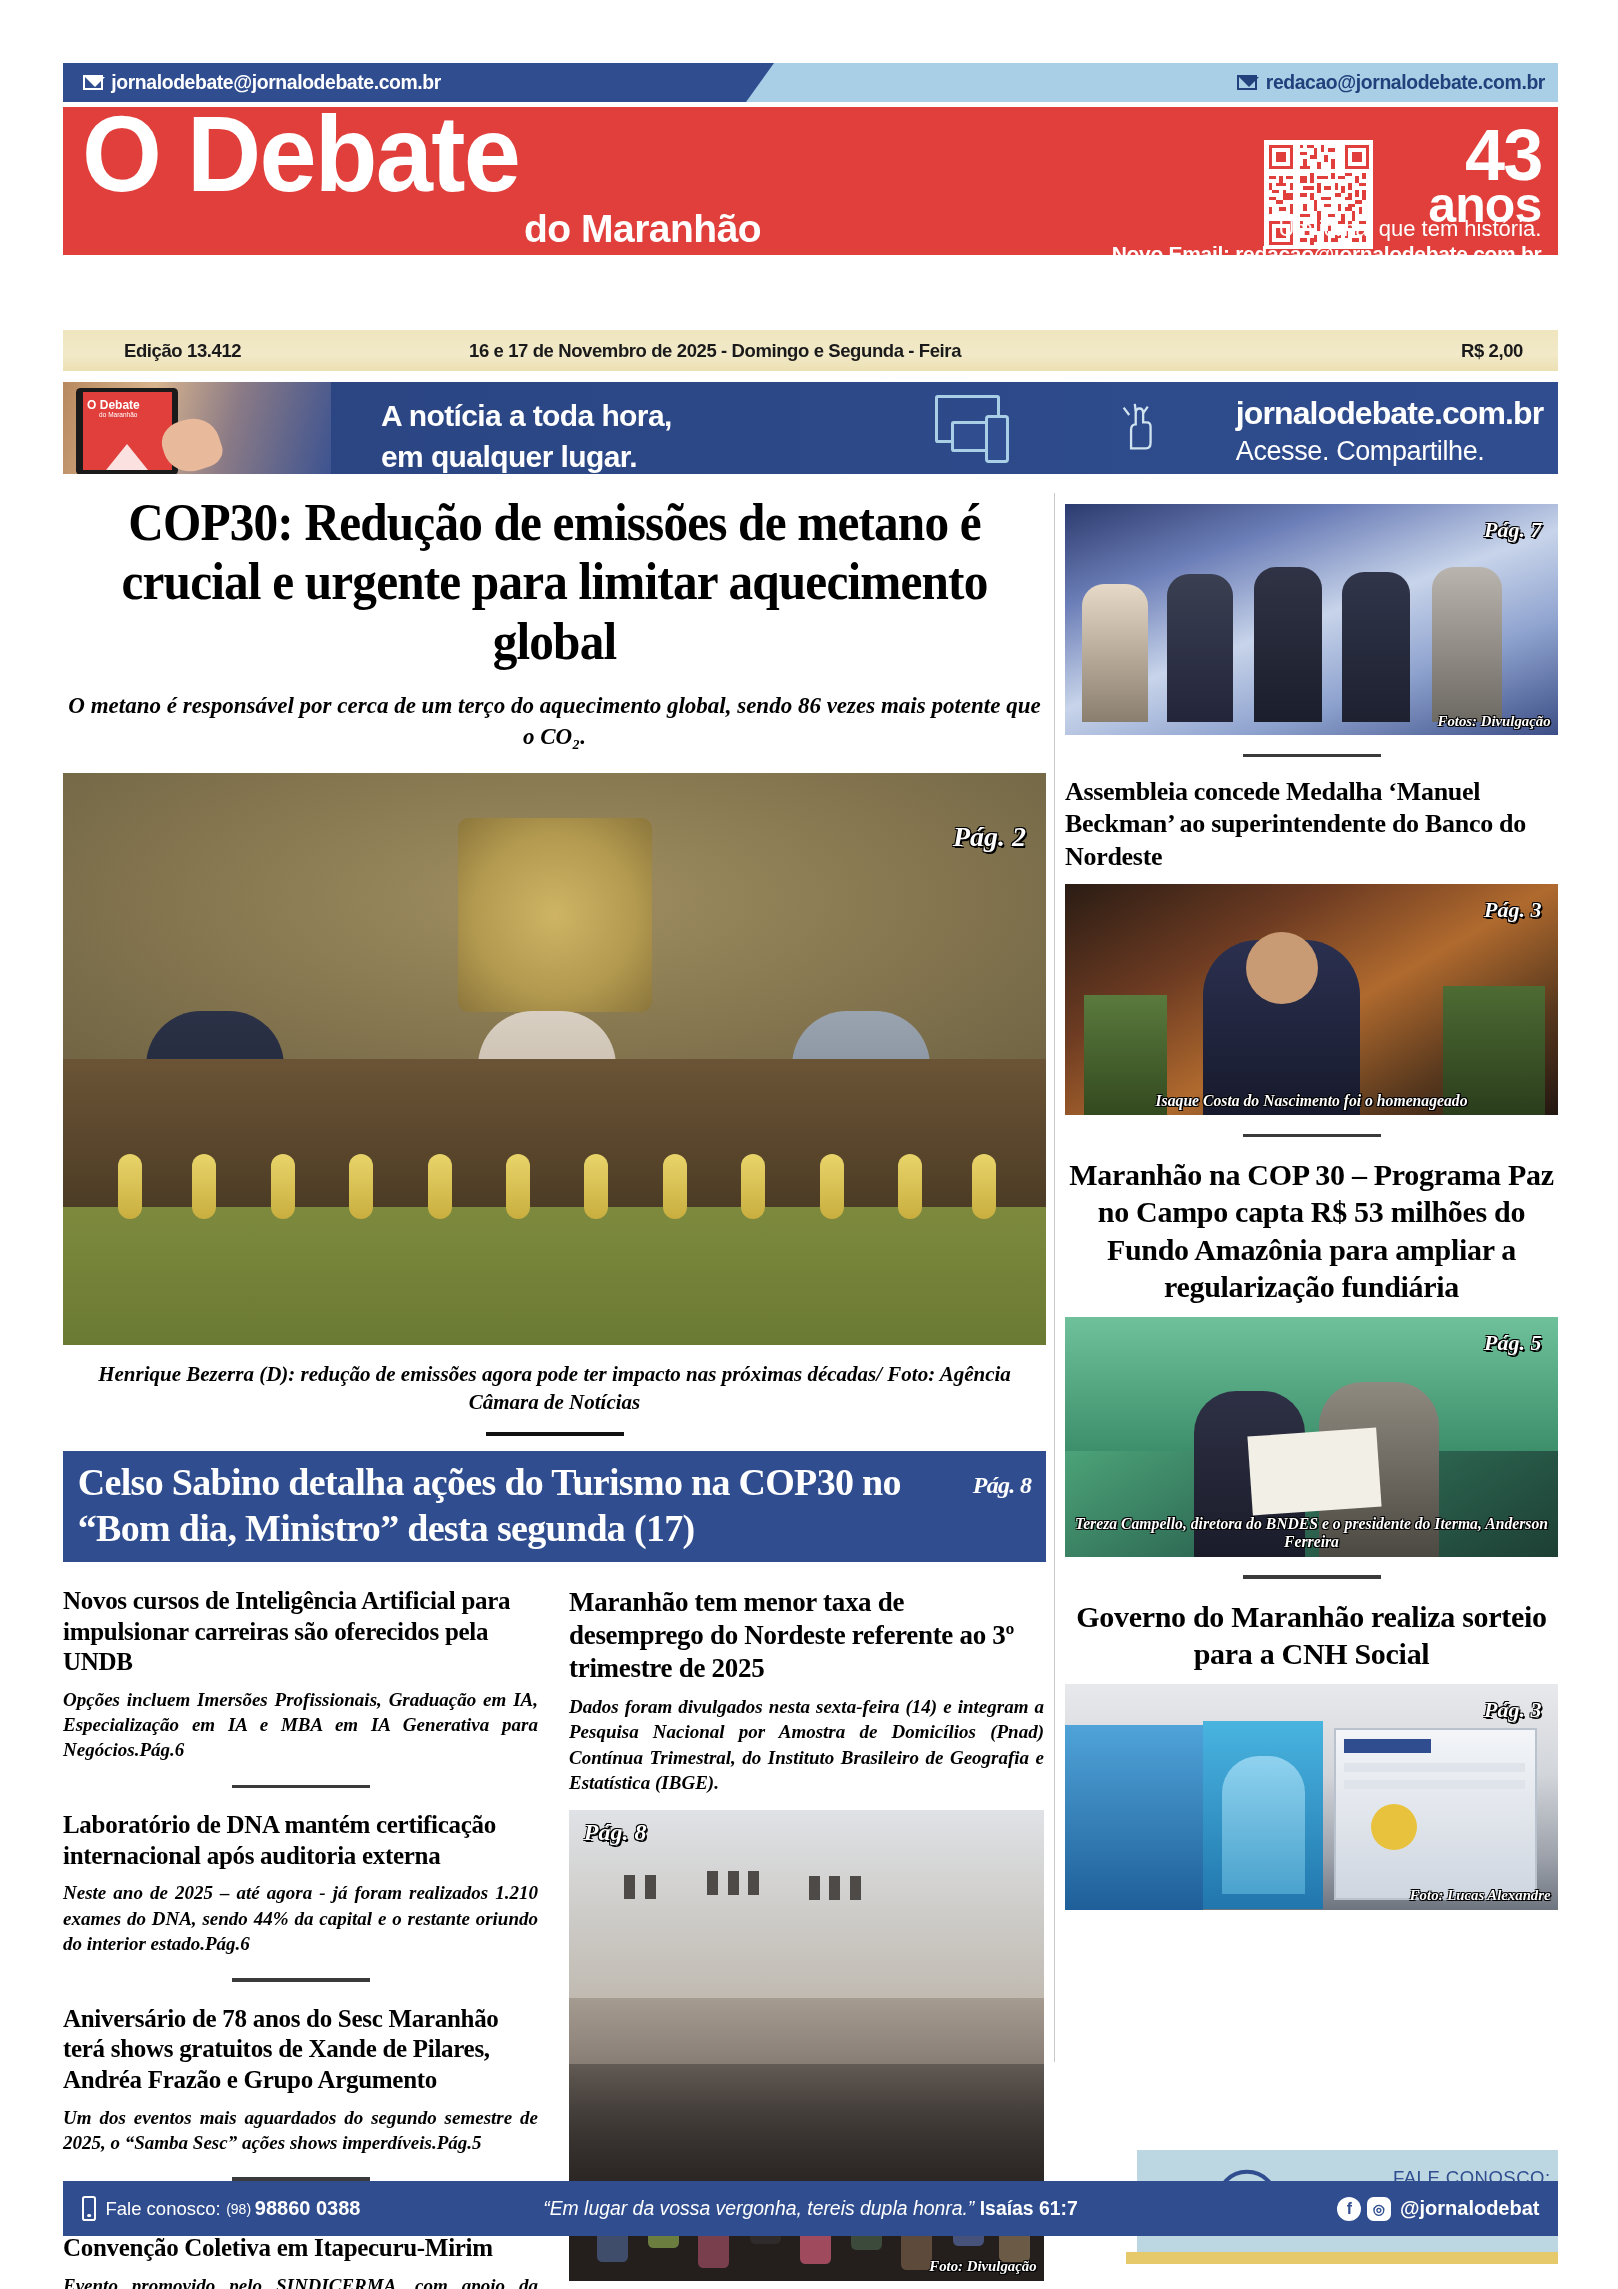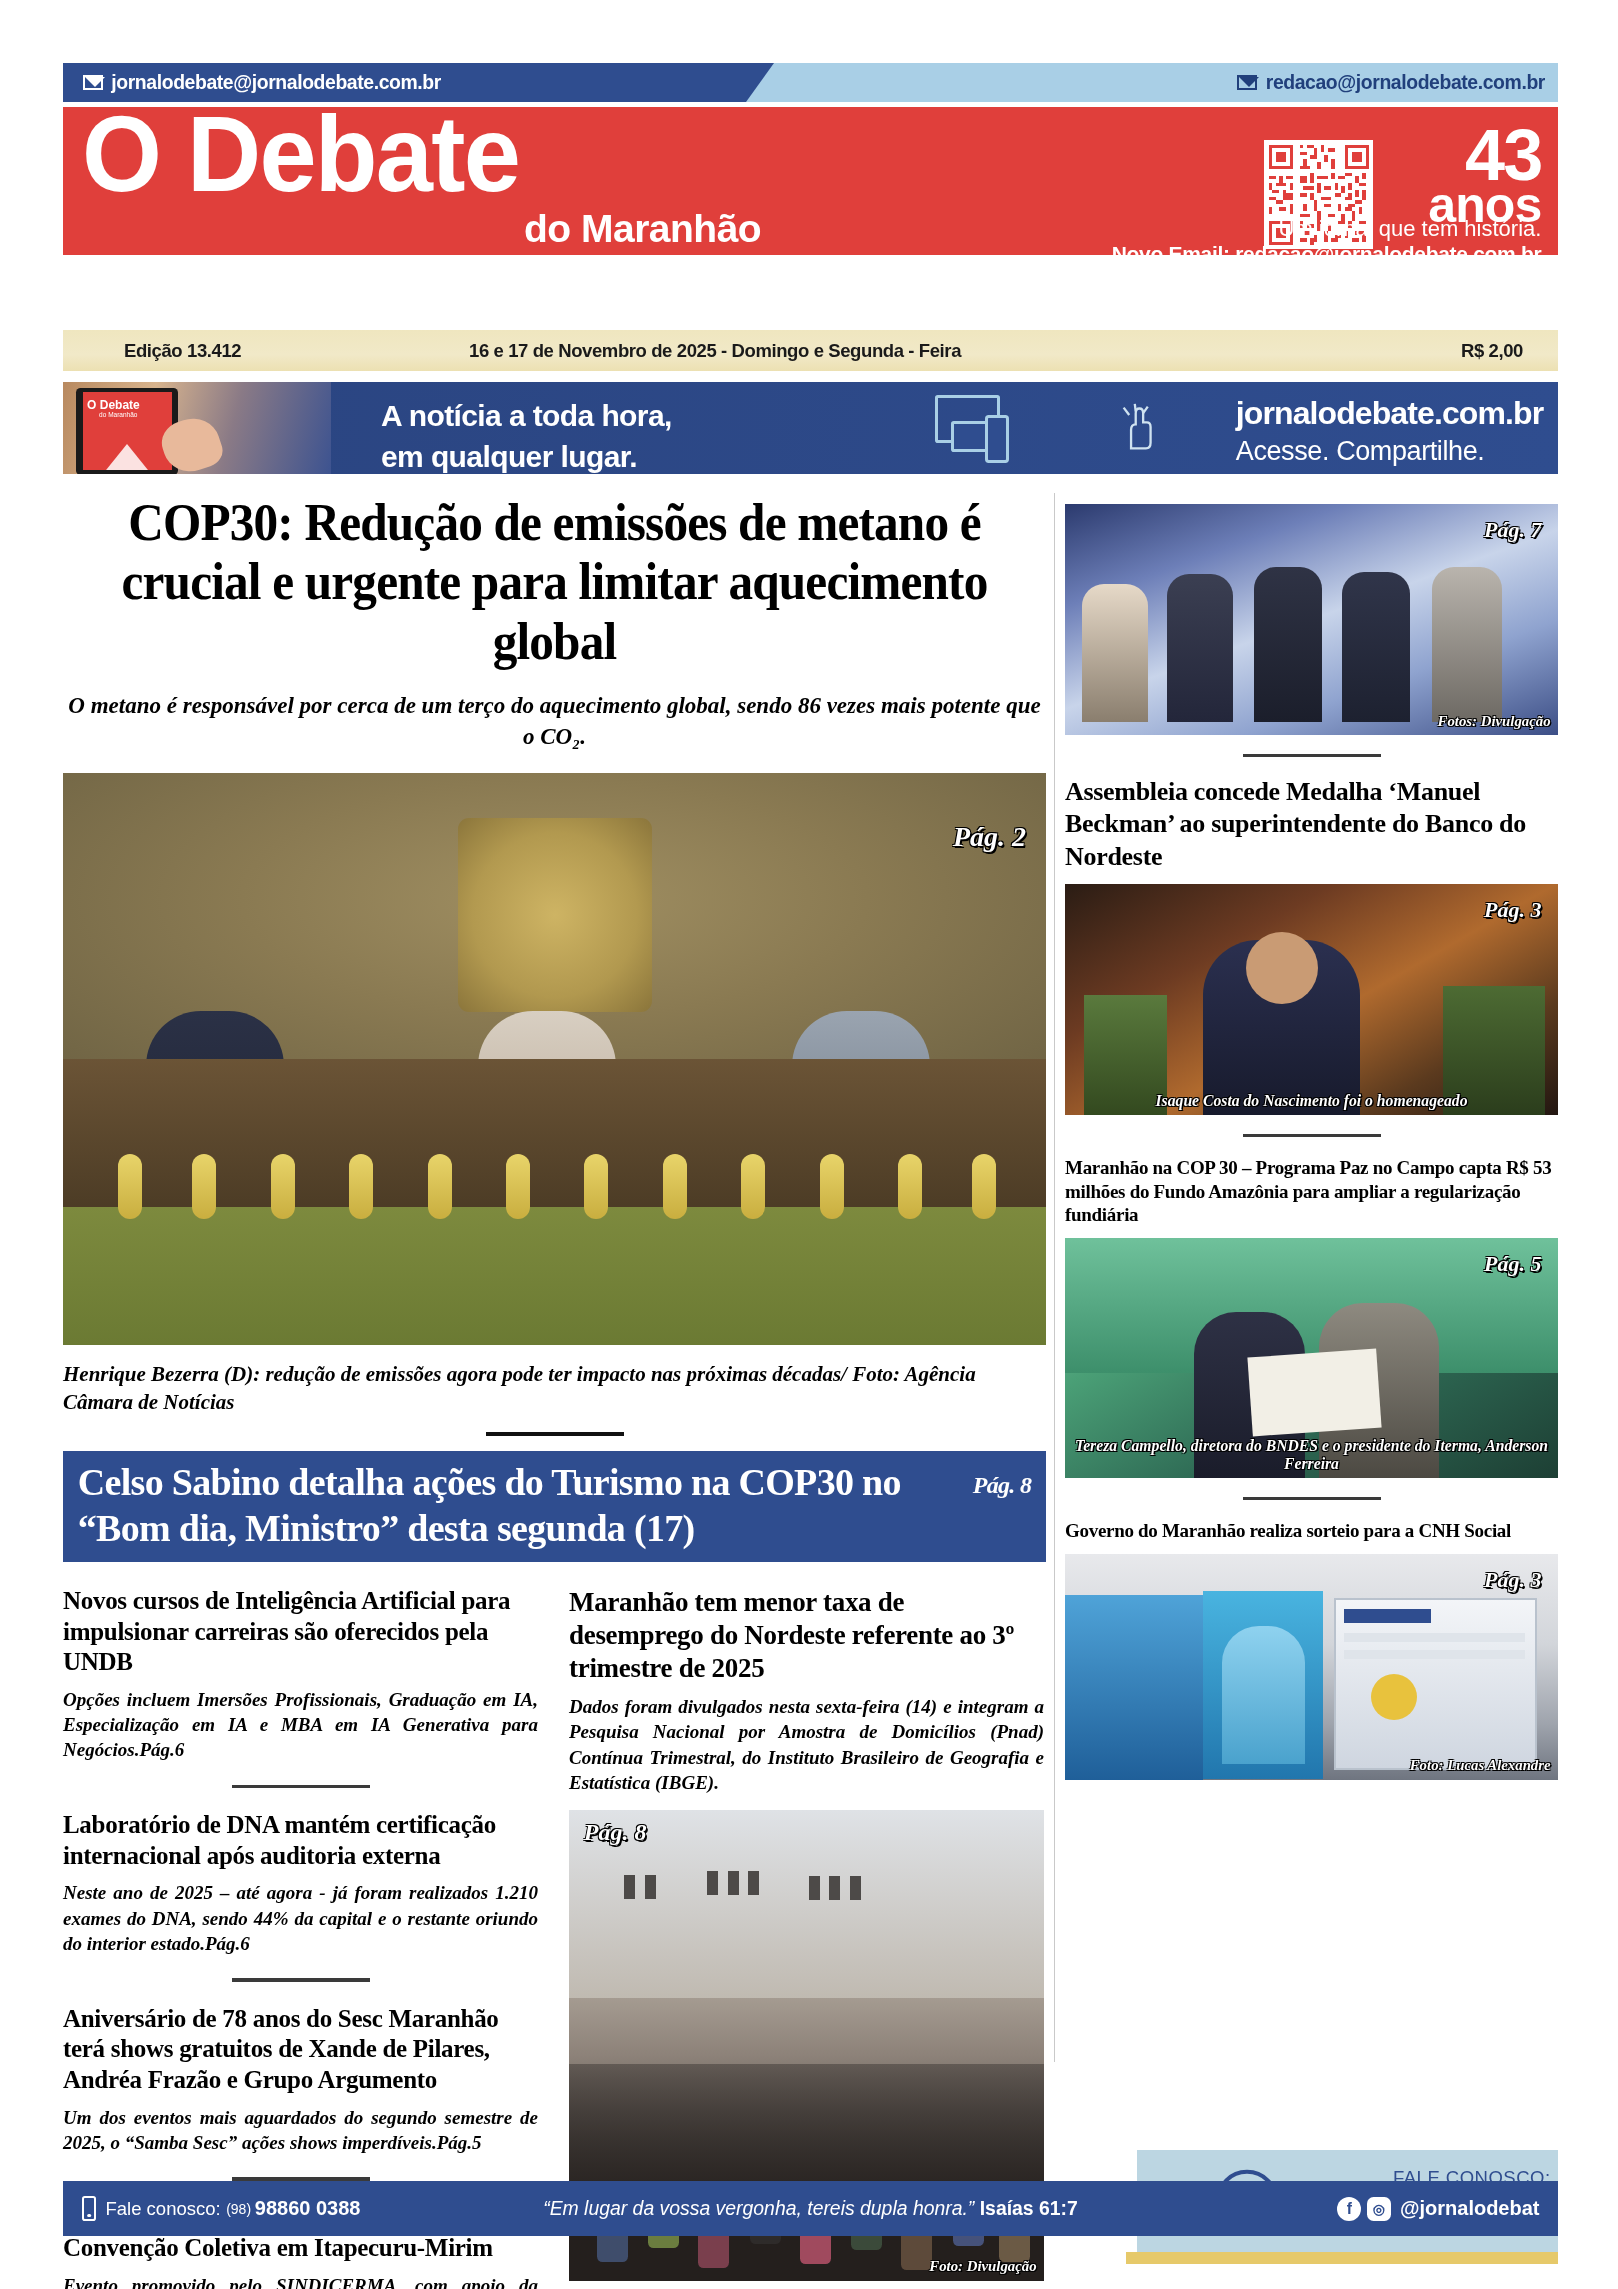--- a/index.html
+++ b/index.html
@@ -363,20 +363,21 @@
     color:#fff;
     text-shadow: 1.8px 1.8px 0 #000, -0.9px -0.9px 0 #000, 0.9px -0.9px 0 #000, -0.9px 0.9px 0 #000;
     z-index:5;
   }
   .lead-cap{
     margin-top:14.8px;
     font-family:"Liberation Serif", serif;
     font-weight:bold; font-style:italic;
     font-size:21px;
     line-height:1.38;
+    text-align:center;
   }
   .rule-sm{
     width:138px;height:3.7px;background:#111;
     margin:14.8px auto;
   }
 
   
   .bluebar{
     position:relative;
     margin-top:9.2px;
@@ -453,21 +454,21 @@
   }
 
   
   .r-head{
     font-family:"Liberation Serif", serif;
     font-weight:bold;
     font-size:26px;
     line-height:1.25;
     letter-spacing:-0.3px;
   }
-  .r-head.one{ font-size:19px; }
+  .r-head.one{ font-size:30px;text-align:center; }
   .r-photo{
     position:relative;
     margin-top:11px;
     width:493px;
     overflow:hidden;
   }
   .r-sep{
     width:138px;height:3.7px;background:#3a3a3a;
     margin:18.5px auto;
   }

